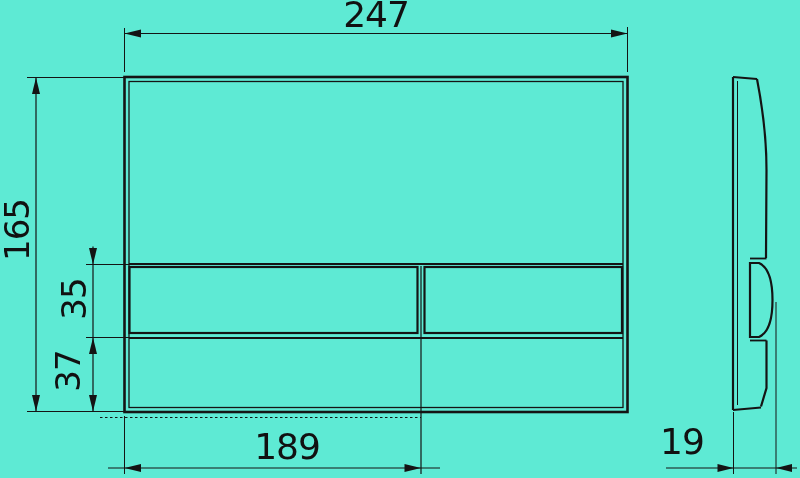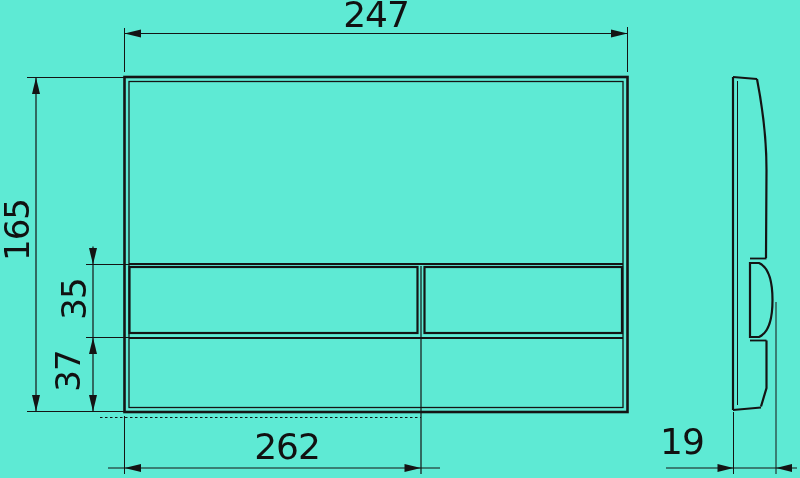--- a/index.html
+++ b/index.html
@@ -100,16 +100,16 @@
   </svg>
 
   <div class="dim-label" style="left:376px;top:15px;">247</div>
 
   <div class="dim-label vert" style="left:17px;top:230px;">165</div>
 
   <div class="dim-label vert" style="left:74px;top:299px;">35</div>
 
   <div class="dim-label vert" style="left:68px;top:371px;">37</div>
 
-  <div class="dim-label" style="left:287px;top:447px;">262</div>
+  <div class="dim-label" style="left:287px;top:447px;">189</div>
 
   <div class="dim-label" style="left:682px;top:442px;">19</div>
 </div>
 
 </body></html>

